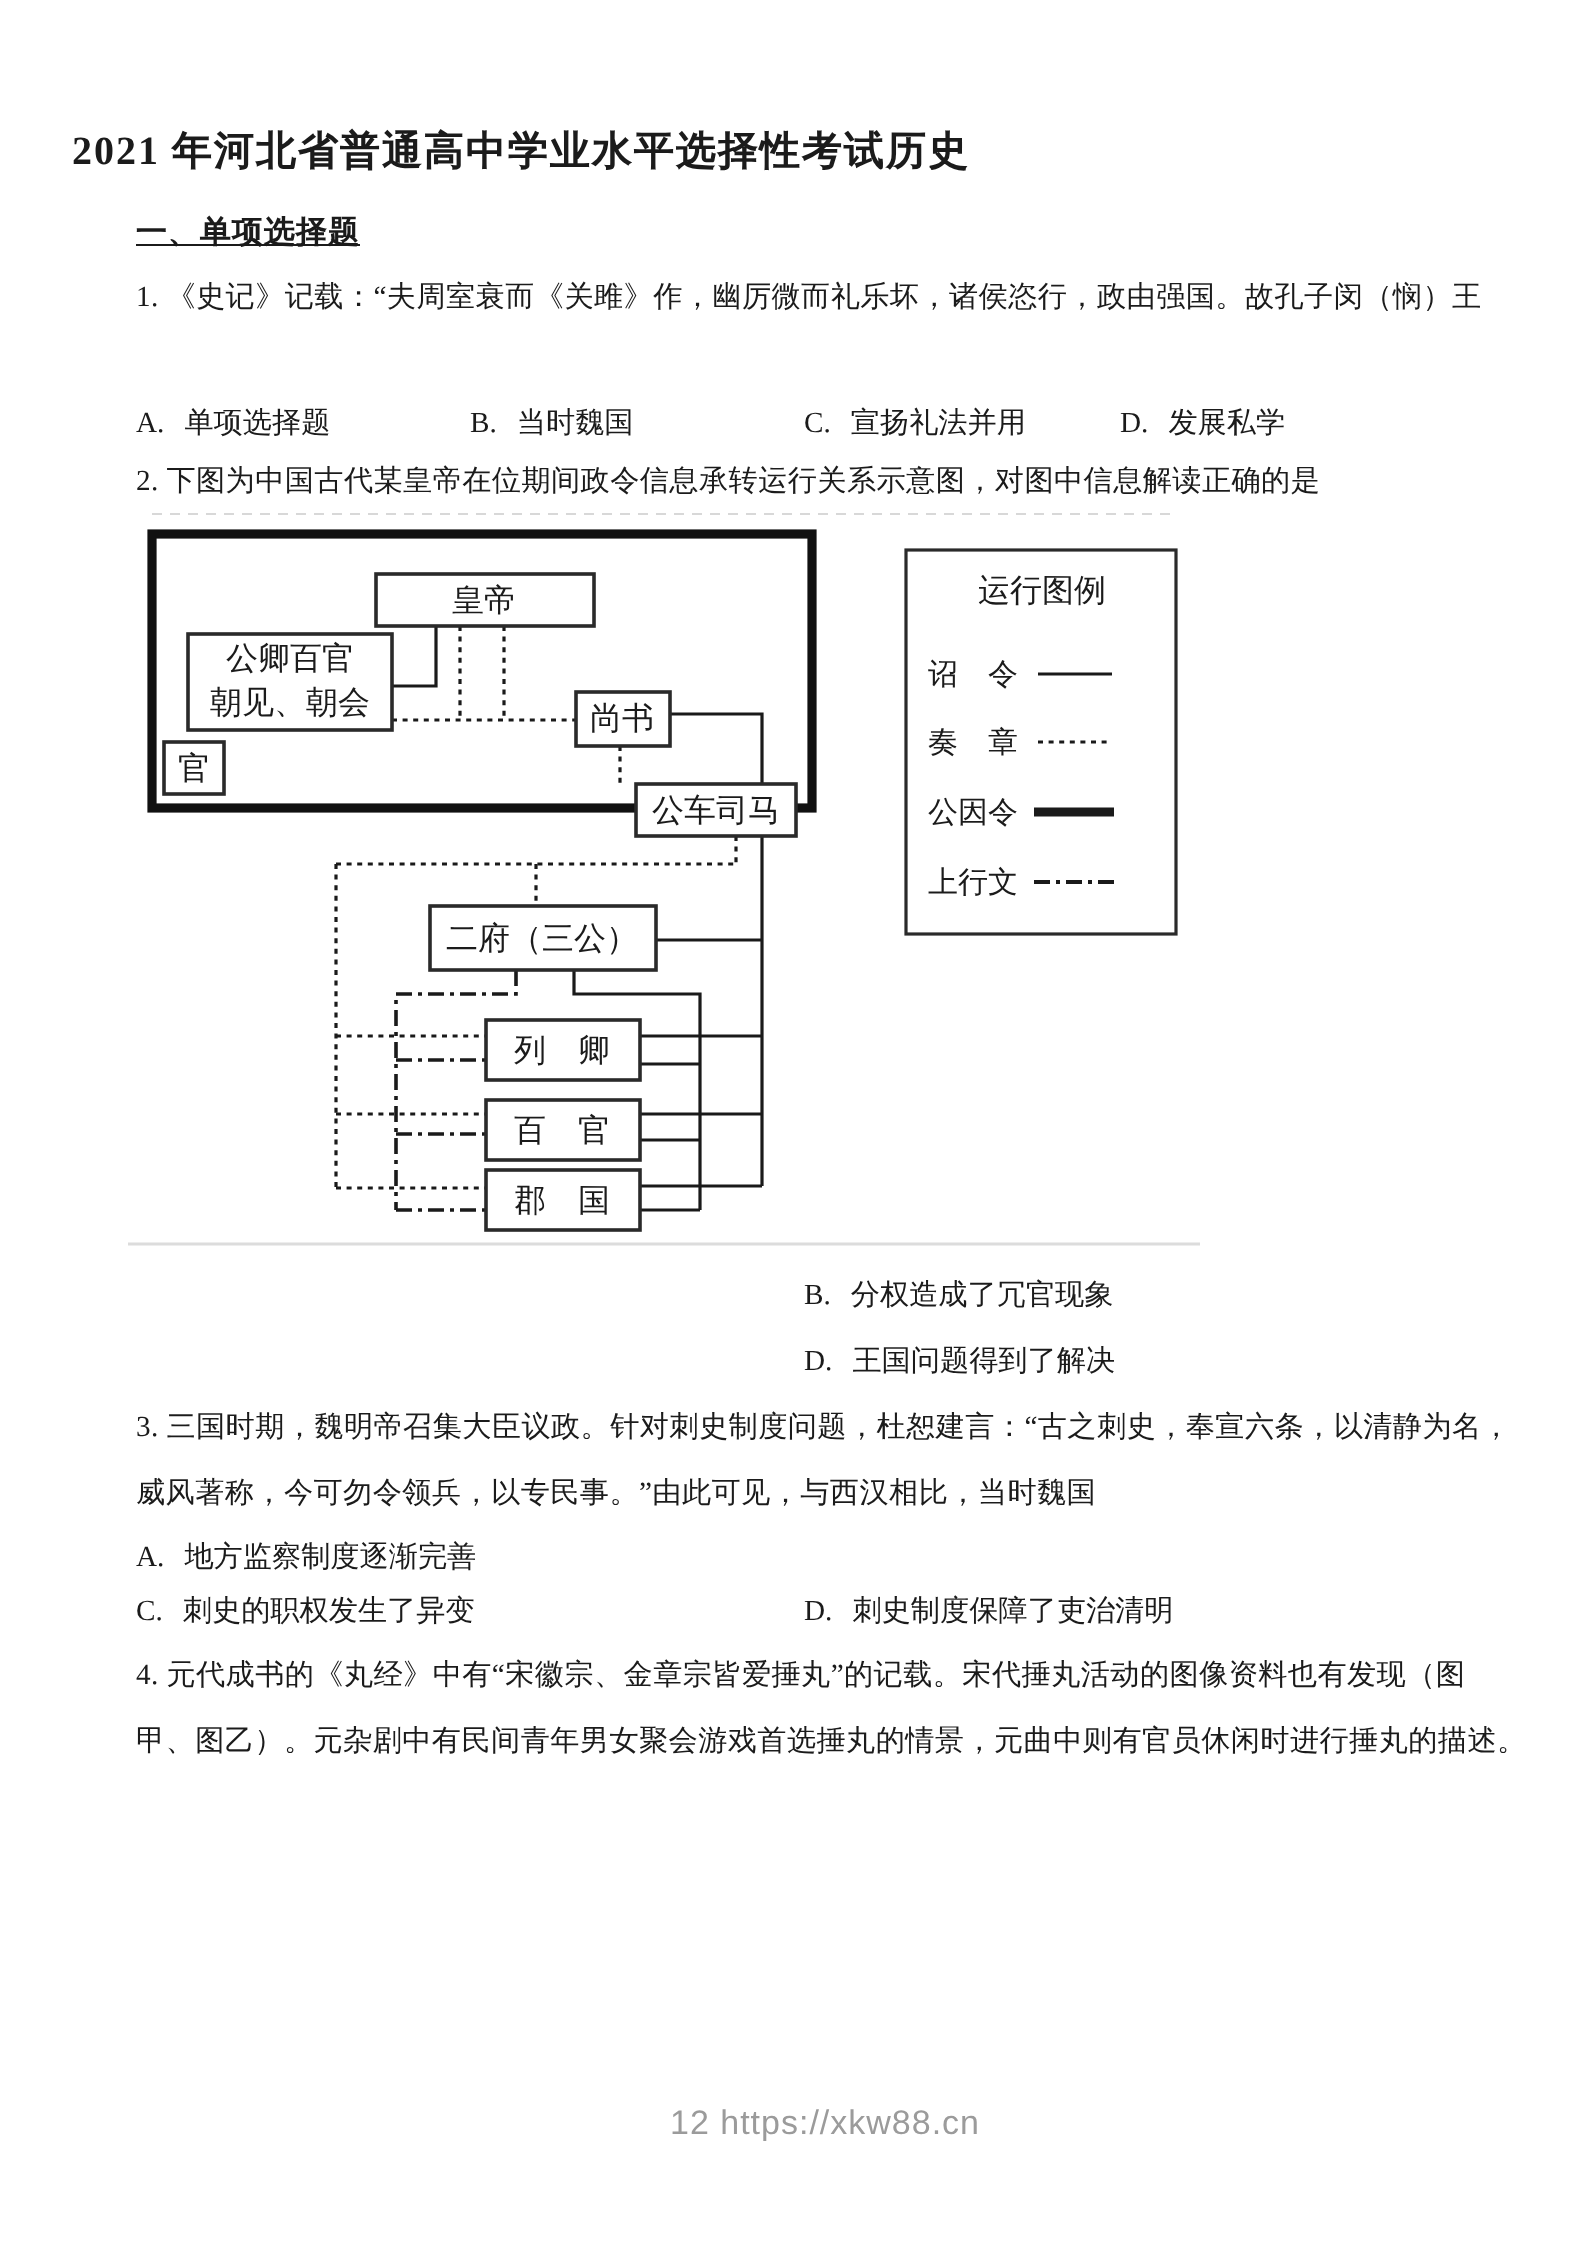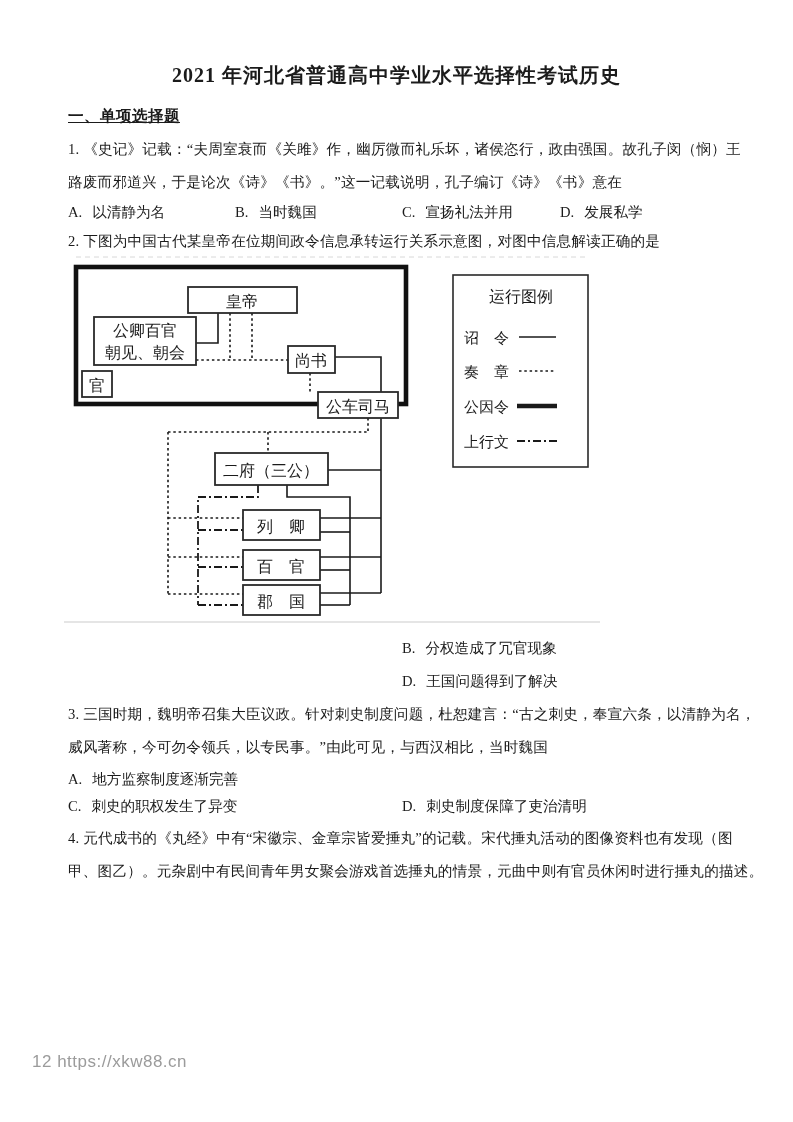--- a/index.html
+++ b/index.html
@@ -5,52 +5,51 @@
   * { margin:0; padding:0; box-sizing:border-box; }
   html,body { background:#ffffff; }
   .page {
     position:relative; width:793px; height:1122px; margin:0 auto;
     background:#ffffff; overflow:hidden;
     font-family:"Liberation Serif","DejaVu Serif",serif;
     color:#1b1b1b;
   }
   .abs { position:absolute; }
   .title {
-    left:0; right:0; top:62px; text-align:center;
-    font-size:20px; font-weight:bold; letter-spacing:1px;
+    left:0; right:0; top:62px; 
+    font-size:20px; font-weight:bold; letter-spacing:1px;padding-left:36px;
   }
   .section { left:68px; top:106px; font-size:15.5px; font-weight:bold; letter-spacing:0.5px;text-decoration:underline; }
   .tline {
     left:68px; width:662px; font-size:14.6px; line-height:22px;
     letter-spacing:0.2px; white-space:nowrap;
   }
   .opt { font-size:14.6px; line-height:22px; white-space:nowrap; }
   .opt .olab { margin-right:10px; }
   .diagram-svg { left:55px; top:248px; }
   .footer {
-    left:0; right:0; top:1052px; 
+    left:0; right:0; top:1052px; text-align:center;
     font-family:"Liberation Sans","DejaVu Sans",sans-serif;
     font-size:17px; color:#9b9b9b; letter-spacing:0.5px;margin-left:32px;
   }
   svg text {
     font-family:"Liberation Serif","DejaVu Serif",serif;
     fill:#1b1b1b;
   }
 </style>
 </head>
 <body>
 
 <div class="page">
 
   <h1 class="abs title">2021 年河北省普通高中学业水平选择性考试历史</h1>
   <div class="abs section">一、单项选择题</div>
 
   <div class="abs tline" style="top:138px">1. 《史记》记载：“夫周室衰而《关雎》作，幽厉微而礼乐坏，诸侯恣行，政由强国。故孔子闵（悯）王</div>
-  <div class="abs tline" style="top:171px">路废而邪道兴，于是论次《诗》《书》。”这一记载说明，孔子编订《诗》《书》意在</div>
-  <div class="abs opt" style="left:68px;top:201px"><span class="olab">A.</span><span>以清静为名</span></div>
+  <div class="abs opt" style="left:68px;top:201px"><span class="olab">A.</span><span>单项选择题</span></div>
   <div class="abs opt" style="left:235px;top:201px"><span class="olab">B.</span><span>当时魏国</span></div>
   <div class="abs opt" style="left:402px;top:201px"><span class="olab">C.</span><span>宣扬礼法并用</span></div>
   <div class="abs opt" style="left:560px;top:201px"><span class="olab">D.</span><span>发展私学</span></div>
 
   <div class="abs tline" style="top:230px">2. 下图为中国古代某皇帝在位期间政令信息承转运行关系示意图，对图中信息解读正确的是</div>
 
   <svg class="abs diagram-svg" width="550" height="380" viewBox="55 248 550 380">
 
     <path d="M76 257 H588" stroke="#d8d8d8" stroke-width="1" stroke-dasharray="5 4" fill="none"></path>
     <path d="M64 622 H600" stroke="#dcdcdc" stroke-width="1.4" fill="none"></path>

